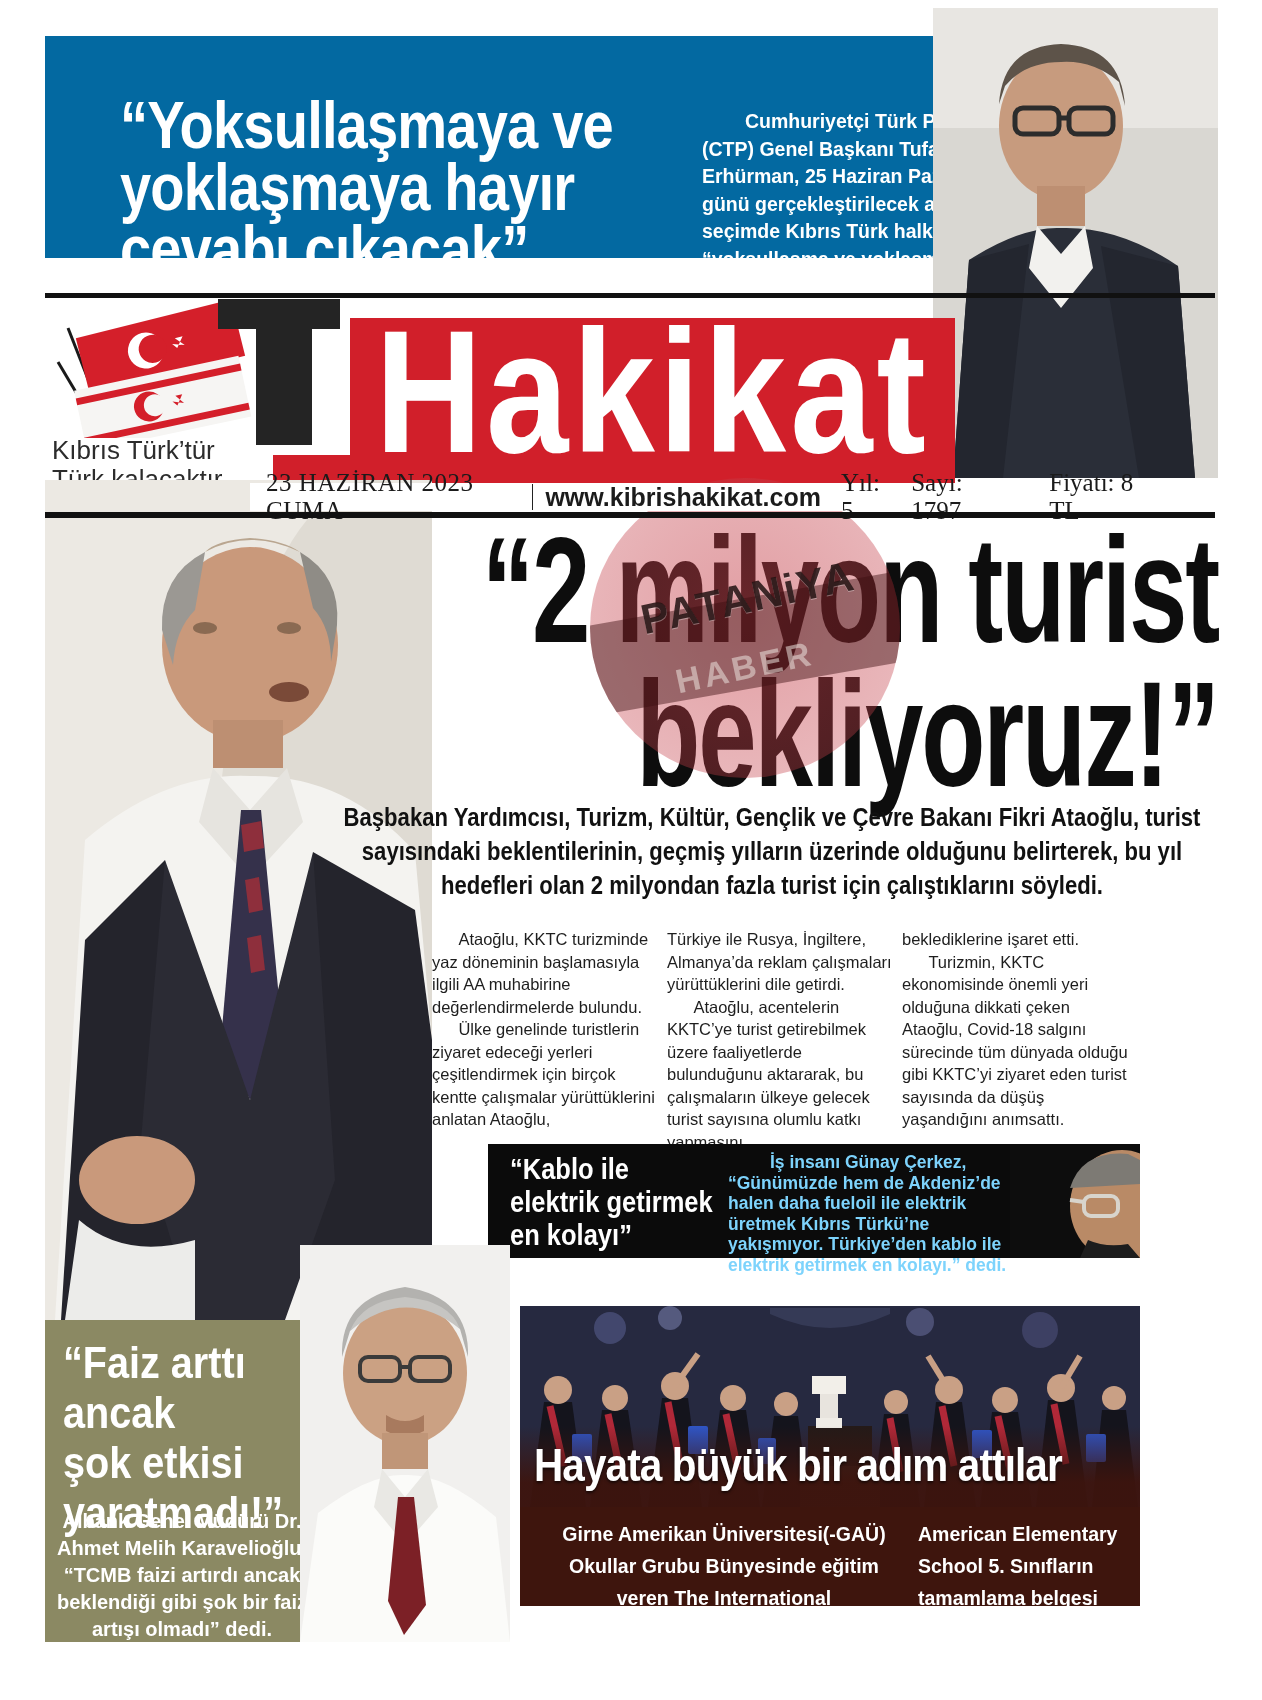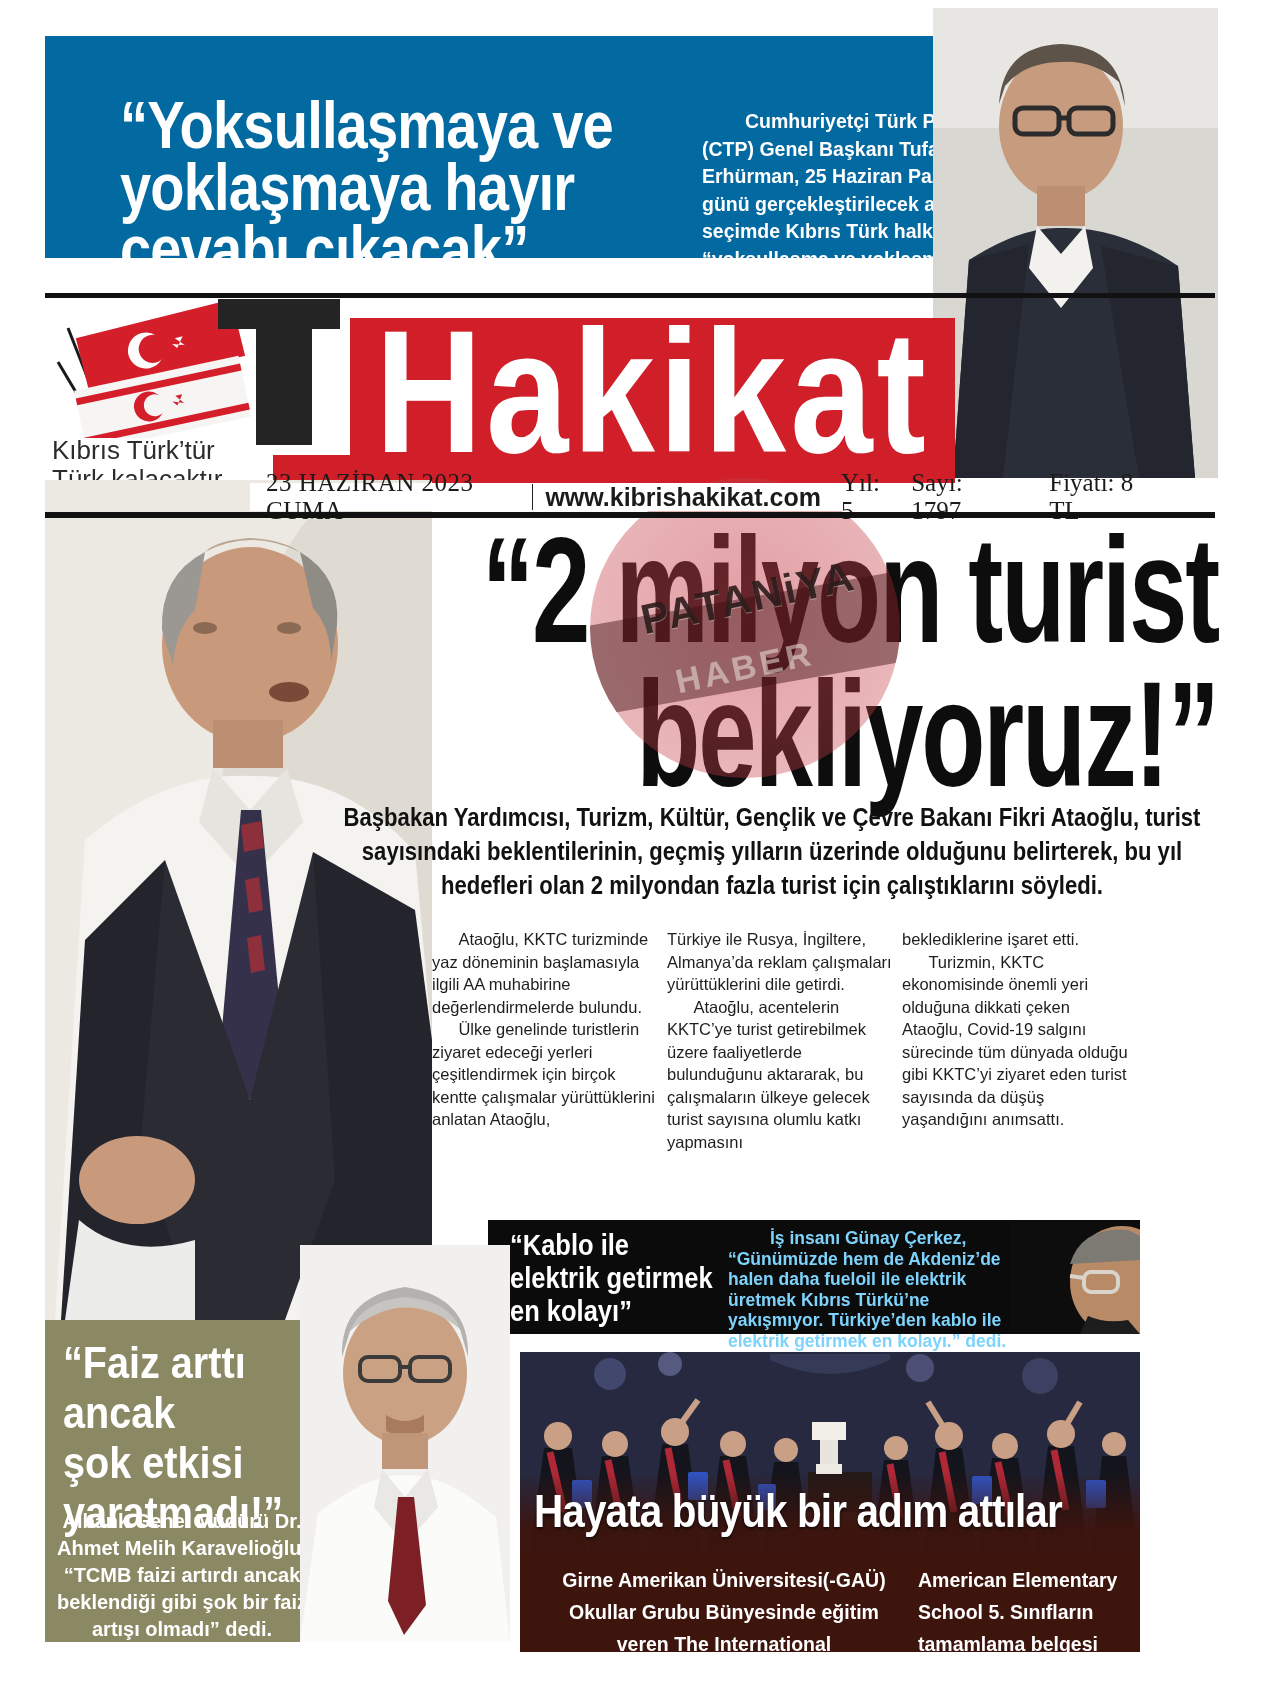--- a/index.html
+++ b/index.html
@@ -68,36 +68,36 @@
       text-align:center;color:#111;transform:scaleX(.85);transform-origin:center top;z-index:4;}
 
   .bodycol{top:908px;width:228px;font-size:16.5px;line-height:22.5px;color:#1e1e1e;z-index:4;margin-top:20px;}
   .bodycol p{margin:0;}
   .bodycol p.ind{text-indent:1.6em;}
   .col1{left:432px;}
   .col2{left:667px;}
   .col3{left:902px;}
 
   
-  .cable-box{left:488px;top:1220px;width:652px;height:114px;background:#0b0b0b;z-index:5;}
+  .cable-box{left:488px;top:1144px;width:652px;height:114px;background:#0b0b0b;z-index:5;}
   .cable-headline{position:absolute;left:22px;top:8px;width:252px;color:#fff;font-weight:bold;
       font-size:30px;line-height:33px;transform:scaleX(.85);transform-origin:left top;}
   .cable-body{position:absolute;left:240px;top:8px;width:288px;color:#7dd3fc;font-weight:bold;
       font-size:17.5px;line-height:20.5px;}
   .cable-body .first{text-indent:2.4em;}
 
   
   .faiz-box{left:45px;top:1320px;width:465px;height:322px;background:#8b8963;z-index:5;}
   .faiz-headline{position:absolute;left:18px;top:18px;width:310px;color:#fff;font-weight:bold;
       font-size:44px;line-height:50px;transform:scaleX(.9);transform-origin:left top;}
   .faiz-body{position:absolute;left:8px;top:188px;width:258px;color:#fff;font-weight:bold;
       font-size:20px;line-height:27px;text-align:center;}
 
   
-  .grad-section{left:520px;top:1352px;width:620px;height:280px;z-index:5;}
+  .grad-section{left:520px;top:1306px;width:620px;height:280px;z-index:5;}
   .grad-overlay{position:absolute;left:0;top:120px;width:620px;height:81px;
       background:linear-gradient(rgba(62,20,13,0), rgba(62,20,13,.92) 70%);}
   .grad-headline{position:absolute;left:14px;top:134px;width:640px;color:#fff;font-weight:bold;
       font-size:46px;line-height:50px;white-space:nowrap;letter-spacing:-1px;
       transform:scaleX(.88);transform-origin:left top;text-shadow:0 2px 3px rgba(0,0,0,.6);z-index:2;}
   .grad-band{position:absolute;left:0;top:201px;width:620px;height:99px;background:#3e150d;}
   .grad-col{position:absolute;top:212px;width:348px;color:#fff;font-weight:bold;
       font-size:19.5px;line-height:32px;}
   .grad-col1{left:28px;width:352px;text-align:center;}
   .grad-col2{left:398px;width:208px;}
@@ -218,21 +218,21 @@
   <div class="abs bodycol col1">
     <p class="ind">Ataoğlu, KKTC turizminde yaz döneminin başlamasıyla ilgili AA muhabirine değerlendirmelerde bulundu.</p>
     <p class="ind">Ülke genelinde turistlerin ziyaret edeceği yerleri çeşitlendirmek için birçok kentte çalışmalar yürüttüklerini anlatan Ataoğlu,</p>
   </div>
   <div class="abs bodycol col2">
     <p>Türkiye ile Rusya, İngiltere, Almanya’da reklam çalışmaları yürüttüklerini dile getirdi.</p>
     <p class="ind">Ataoğlu, acentelerin KKTC’ye turist getirebilmek üzere faaliyetlerde bulunduğunu aktararak, bu çalışmaların ülkeye gelecek turist sayısına olumlu katkı yapmasını</p>
   </div>
   <div class="abs bodycol col3">
     <p>beklediklerine işaret etti.</p>
-    <p class="ind">Turizmin, KKTC ekonomisinde önemli yeri olduğuna dikkati çeken Ataoğlu, Covid-19 salgını sürecinde tüm dünyada olduğu gibi KKTC’yi ziyaret eden turist sayısında da düşüş yaşandığını anımsattı.</p>
+    <p class="ind">Turizmin, KKTC ekonomisinde önemli yeri olduğuna dikkati çeken Ataoğlu, Covid-18 salgını sürecinde tüm dünyada olduğu gibi KKTC’yi ziyaret eden turist sayısında da düşüş yaşandığını anımsattı.</p>
   </div>
 
   <div class="abs cable-box">
     <div class="cable-headline">
       <div>“Kablo ile</div>
       <div>elektrik getirmek</div>
       <div>en kolayı”</div>
     </div>
     <div class="cable-body">
       <div class="first">İş insanı Günay Çerkez, “Günümüzde hem de Akdeniz’de halen daha fueloil ile elektrik üretmek Kıbrıs Türkü’ne yakışmıyor. Türkiye’den kablo ile elektrik getirmek en kolayı.” dedi.</div>

